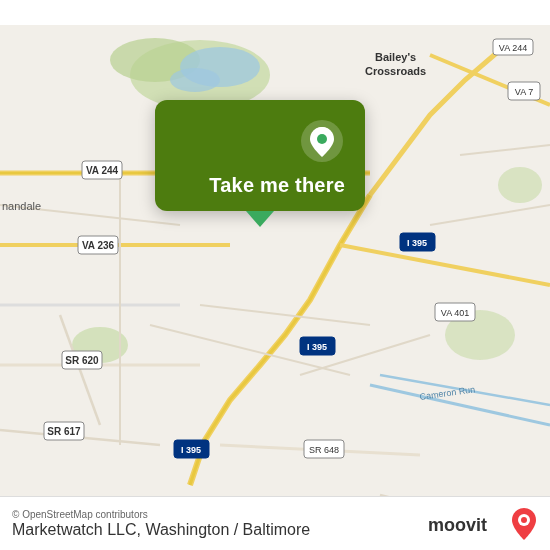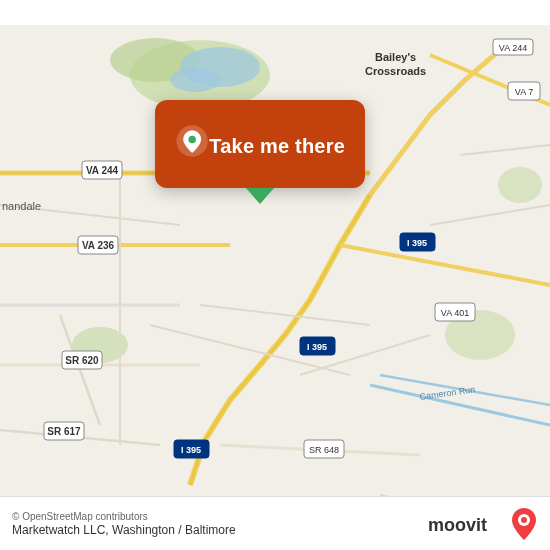--- a/index.html
+++ b/index.html
@@ -19,24 +19,25 @@
       width: 100%;
       height: 100%;
     }
 
     
     #popup {
       position: absolute;
       top: 100px;
       left: 155px;
       width: 210px;
-      background: #c2410c;
+      background: #4d7c0f;
       border-radius: 12px;
       display: flex;
-      align-items: center;
+      flex-direction: column;
+      align-items: flex-end;
       padding: 18px 20px 14px 20px;
       z-index: 10;
       box-shadow: 0 4px 16px rgba(0,0,0,0.25);
     }
 
     #popup-pin {
       width: 46px;
       height: 46px;
       margin-bottom: 10px;
     }
@@ -191,21 +192,21 @@
       <circle cx="23" cy="20" r="11" fill="white" opacity="0.95"></circle>
       <path d="M23 9 C16.3726 9 11 14.3726 11 21 C11 28.5 23 39 23 39 C23 39 35 28.5 35 21 C35 14.3726 29.6274 9 23 9Z" fill="white"></path>
       <circle cx="23" cy="21" r="5" fill="#3aaa5e"></circle>
     </svg>
     <span id="popup-label">Take me there</span>
   </div>
 
   <div id="bottom-bar">
     <div style="flex:1; display:flex; flex-direction:column; justify-content:flex-start;">
       <span style="font-size:10px; color:#666;">© OpenStreetMap contributors</span>
-      <span style="font-size:12px; color:#333; font-weight:500; margin-top:1px;">Marketwatch LLC, Washington / Baltimore</span>
+      <span style="font-size:16px; color:#333; font-weight:500; margin-top:1px;">Marketwatch LLC, Washington / Baltimore</span>
     </div>
     <div id="brand-logo">
       <svg width="70" height="30" viewBox="0 0 70 30">
 
         <text x="0" y="22" font-size="18" font-family="Arial" font-weight="bold" fill="#333">moovit</text>
       </svg>
 
       <svg width="28" height="34" viewBox="0 0 28 34">
         <path d="M14 1 C7.373 1 2 6.373 2 13 C2 21.5 14 33 14 33 C14 33 26 21.5 26 13 C26 6.373 20.627 1 14 1Z" fill="#ef3e42"></path>
         <circle cx="14" cy="13" r="6" fill="white"></circle>

